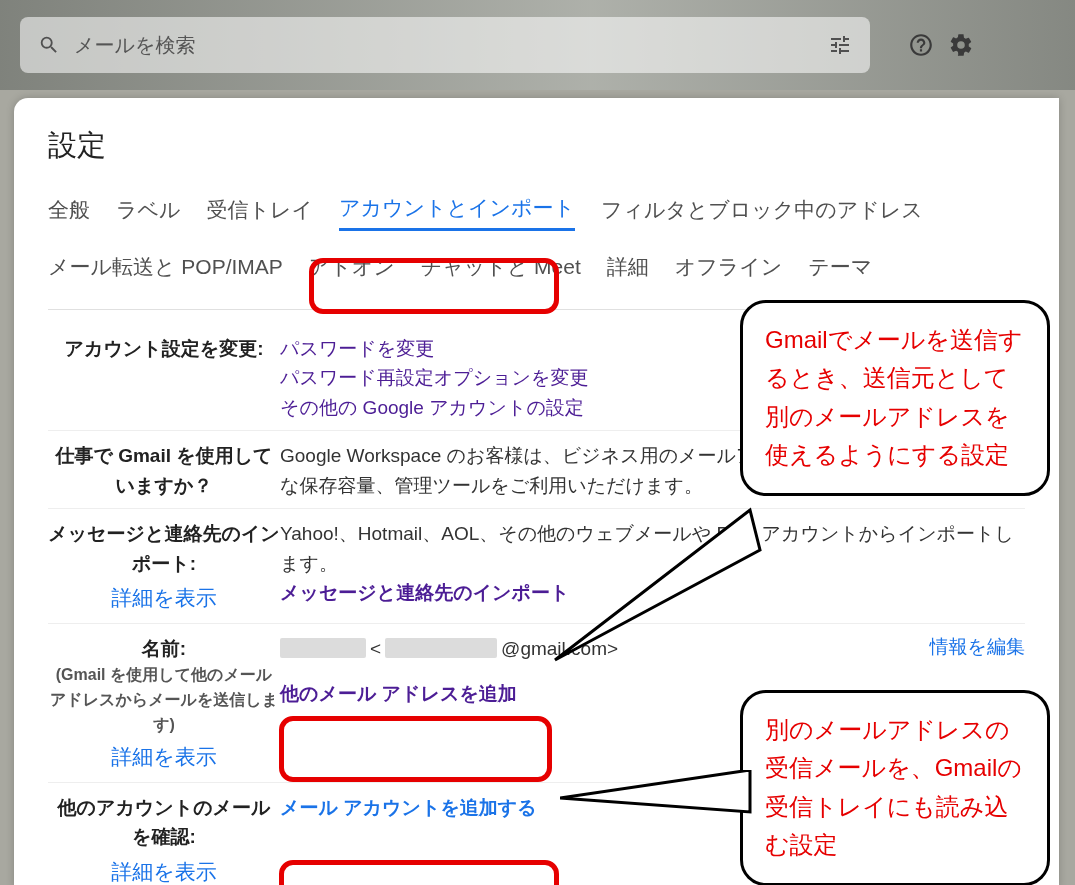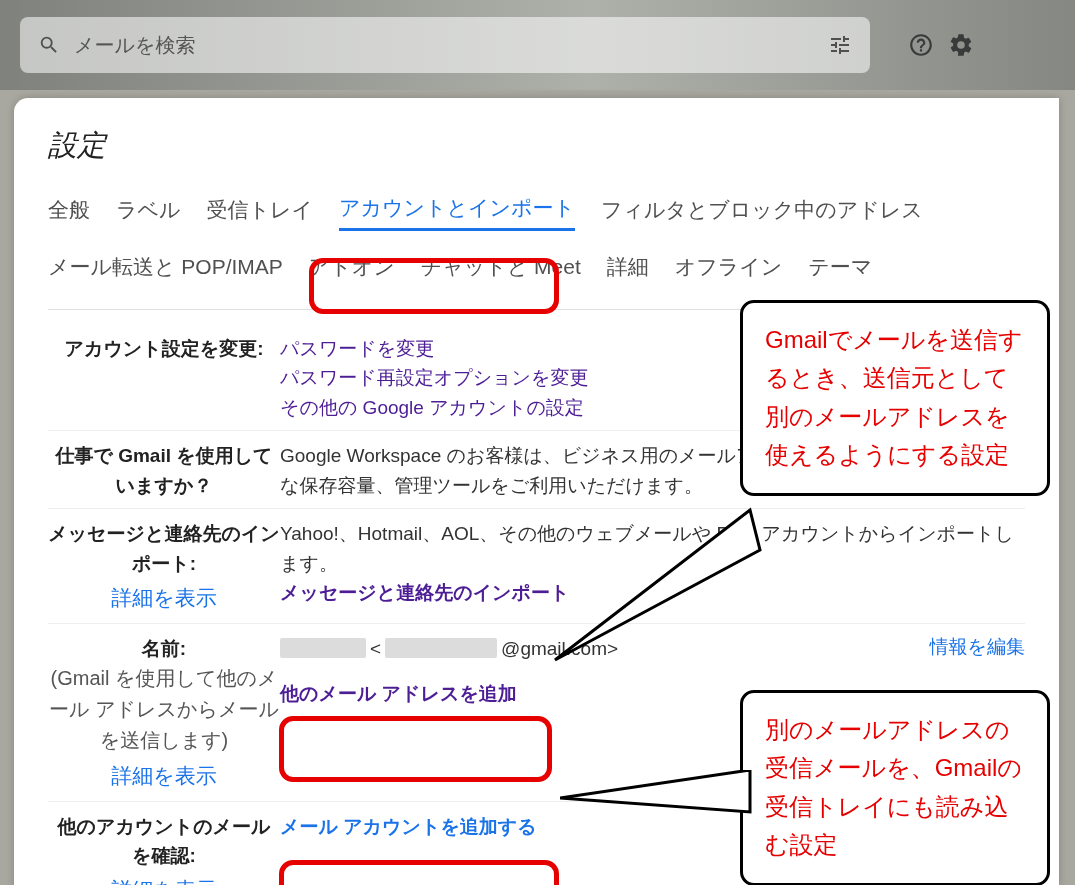--- a/index.html
+++ b/index.html
@@ -56,21 +56,20 @@
       border-top-left-radius: 14px;
       padding: 28px 34px 0 34px;
       position: relative;
       box-shadow: 0 0 8px rgba(0,0,0,0.2);
     }
     .panel-title {
       font-size: 29px;
       color: #222;
       margin-bottom: 28px;
       font-weight: 400;
-      font-style: italic;
     }
 
     .tabs-row {
       display: flex;
       flex-wrap: wrap;
       row-gap: 22px;
       column-gap: 26px;
       margin-bottom: 6px;
       align-items: center;
     }
@@ -107,22 +106,22 @@
     .row:last-child { border-bottom: 0; }
     .row-label {
       flex: 0 0 232px;
       font-size: 19px;
       color: #222;
       font-weight: 700;
       line-height: 1.55;
       text-align: center;
     }
     .row-label .sub {
-      font-weight: 400;
-      font-size: 20px;
+      font-weight: 700;
+      font-size: 16px;
       color: #555;
       display: block;
     }
     .row-label .more-link {
       color: #1a73e8;
       font-weight: 400;
       font-size: 21px;
       display: block;
       margin-top: 4px;
       cursor: pointer;
@@ -140,21 +139,21 @@
     .email-line { display: flex; align-items: center; gap: 4px; }
     .blur-box { display:inline-block; background:#dcdcdc; border-radius:2px; }
     .blur1 { width:86px; height:20px; }
     .blur2 { width:112px; height:20px; }
 
     
     .callout {
       position: absolute;
       background: #fff;
       border: 3px solid #000;
-      border-radius: 14px;
+      border-radius: 26px;
       padding: 18px 22px;
       font-size: 24px;
       color: #e60000;
       line-height: 1.6;
       z-index: 10;
     }
     .callout1 { left: 740px; top: 300px; width: 310px; }
     .callout2 { left: 740px; top: 690px; width: 310px; }
     
     .tail1b {

